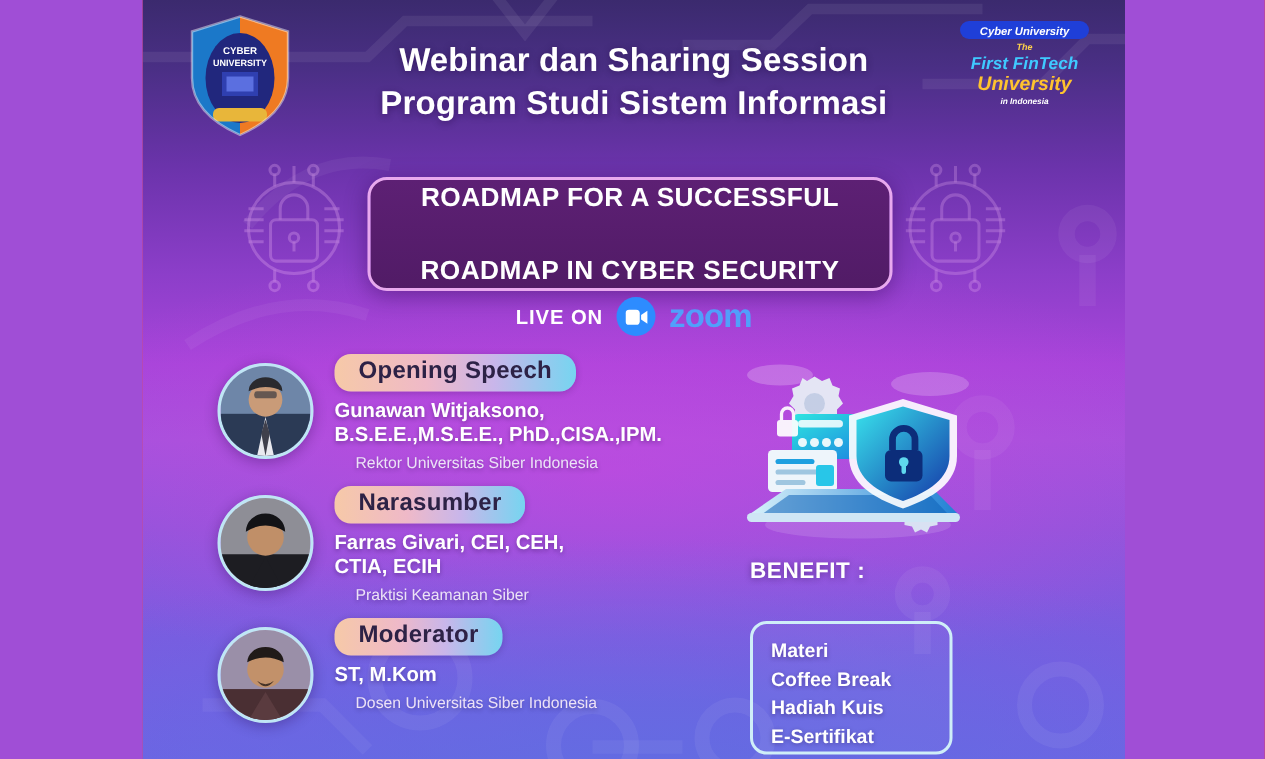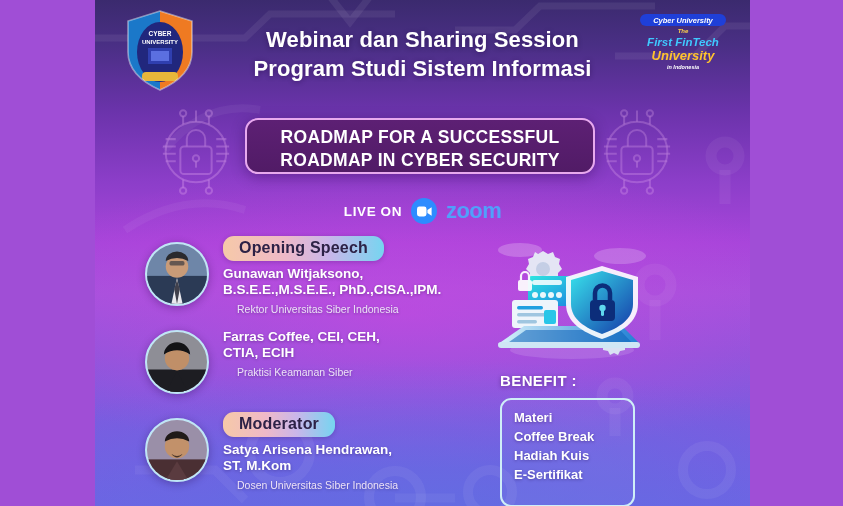--- a/index.html
+++ b/index.html
@@ -48,25 +48,25 @@
     position: absolute; left: 0; right: 0; top: 25px; z-index: 10;
     text-align: center; color: #fff;
     font-size: 22px; font-weight: 700; line-height: 1.33;
     letter-spacing: .1px;
     text-shadow: 0 1px 5px rgba(30,0,60,.45);
   }
   #heading .hl { display: block; }
 
   
   #banner {
-    position: absolute; left: 150px; top: 118px; width: 350px; height: 56px; z-index: 10;
+    position: absolute; left: 150px; top: 118px; width: 350px; height: 76px; z-index: 10;
     background: linear-gradient(180deg, #5d2074 0%, #511b66 100%);
     border: 2px solid #e8a9ee;
     border-radius: 13px;
-    display: flex; flex-direction: column; align-items: center; justify-content: flex-end;
+    display: flex; flex-direction: column; align-items: center; justify-content: space-between;
     box-shadow: 0 3px 14px rgba(40,0,70,.38);
   }
   #banner .tl {
     display: block; color: #fff; font-weight: 700; font-size: 17.5px;
     letter-spacing: .3px; line-height: 1.32; text-align: center;
   }
 
   
   #liveon { position: absolute; left: 0; right: 0; top: 198px; z-index: 10;
             display: flex; align-items: center; justify-content: center; gap: 9px; }
@@ -110,21 +110,21 @@
   
   #illus { position: absolute; left: 385px; top: 238px; width: 185px; height: 125px; z-index: 9; }
 
   
   #benefit { position: absolute; left: 405px; top: 372px; width: 180px; z-index: 10; }
   #benefit .btitle {
     color: #fff; font-weight: 700; font-size: 15px; letter-spacing: .4px;
     text-shadow: 0 1px 4px rgba(30,0,60,.4);
   }
   #benefit .bbox {
-    margin-top: 9px; width: 135px; padding: 9px 12px 21px;
+    margin-top: 25px; width: 135px; padding: 9px 12px 1px;
     border: 2.5px solid; border-image: linear-gradient(160deg,#7fe3f5 0%, #ffffff 55%, #ffffff 100%) 1;
     border-radius: 11px;
     background: rgba(255,255,255,0.04);
   }
   #benefit .bbox.rounded { border-image: none; border-color: #cfeef8; }
   #benefit .bitem {
     color: #fff; font-weight: 700; font-size: 13px; line-height: 1.45;
     text-shadow: 0 1px 3px rgba(30,0,60,.35);
   }
 </style>
@@ -280,43 +280,43 @@
         <div class="avatar">
           <svg class="ph" viewBox="0 0 64 64">
             <rect width="64" height="64" fill="#8e8e96"></rect>
             <rect y="40" width="64" height="24" fill="#1d1d22"></rect>
             <circle cx="32" cy="28" r="13" fill="#c08f68"></circle>
             <path d="M18 24 a14 13 0 0 1 28 0 q-14 -9 -28 0Z" fill="#131316"></path>
             <path d="M32 42 L20 64 h24 Z" fill="#1d1d22"></path>
           </svg>
         </div>
         <div class="info">
+          <span class="badge">Narasumber</span>
           <div class="name">
-            <div>Farras Coffee, CEI, CEH,</div>
+            <div>Farras Givari, CEI, CEH,</div>
             <div>CTIA, ECIH</div>
           </div>
           <div class="role">Praktisi Keamanan Siber</div>
         </div>
       </div>
 
       <div class="sp">
         <div class="avatar">
           <svg class="ph" viewBox="0 0 64 64">
             <rect width="64" height="64" fill="#9a8fa8"></rect>
             <rect y="42" width="64" height="22" fill="#4a2f33"></rect>
             <circle cx="32" cy="28" r="13" fill="#c2916a"></circle>
             <path d="M19 23 a13 11 0 0 1 26 0 q-13 -7 -26 0Z" fill="#201a18"></path>
             <path d="M26 36 q6 5 12 0 q-6 8 -12 0Z" fill="#1d1513" opacity=".75"></path>
             <path d="M32 44 L20 64 h24 Z" fill="#5a3b3f"></path>
           </svg>
         </div>
         <div class="info">
           <span class="badge">Moderator</span>
           <div class="name">
-            <div>Satya Arisena Hendrawan,</div>
             <div>ST, M.Kom</div>
           </div>
           <div class="role">Dosen Universitas Siber Indonesia</div>
         </div>
       </div>
 
     </div>
 
     <svg id="illus" viewBox="0 0 185 125">
       <defs>

